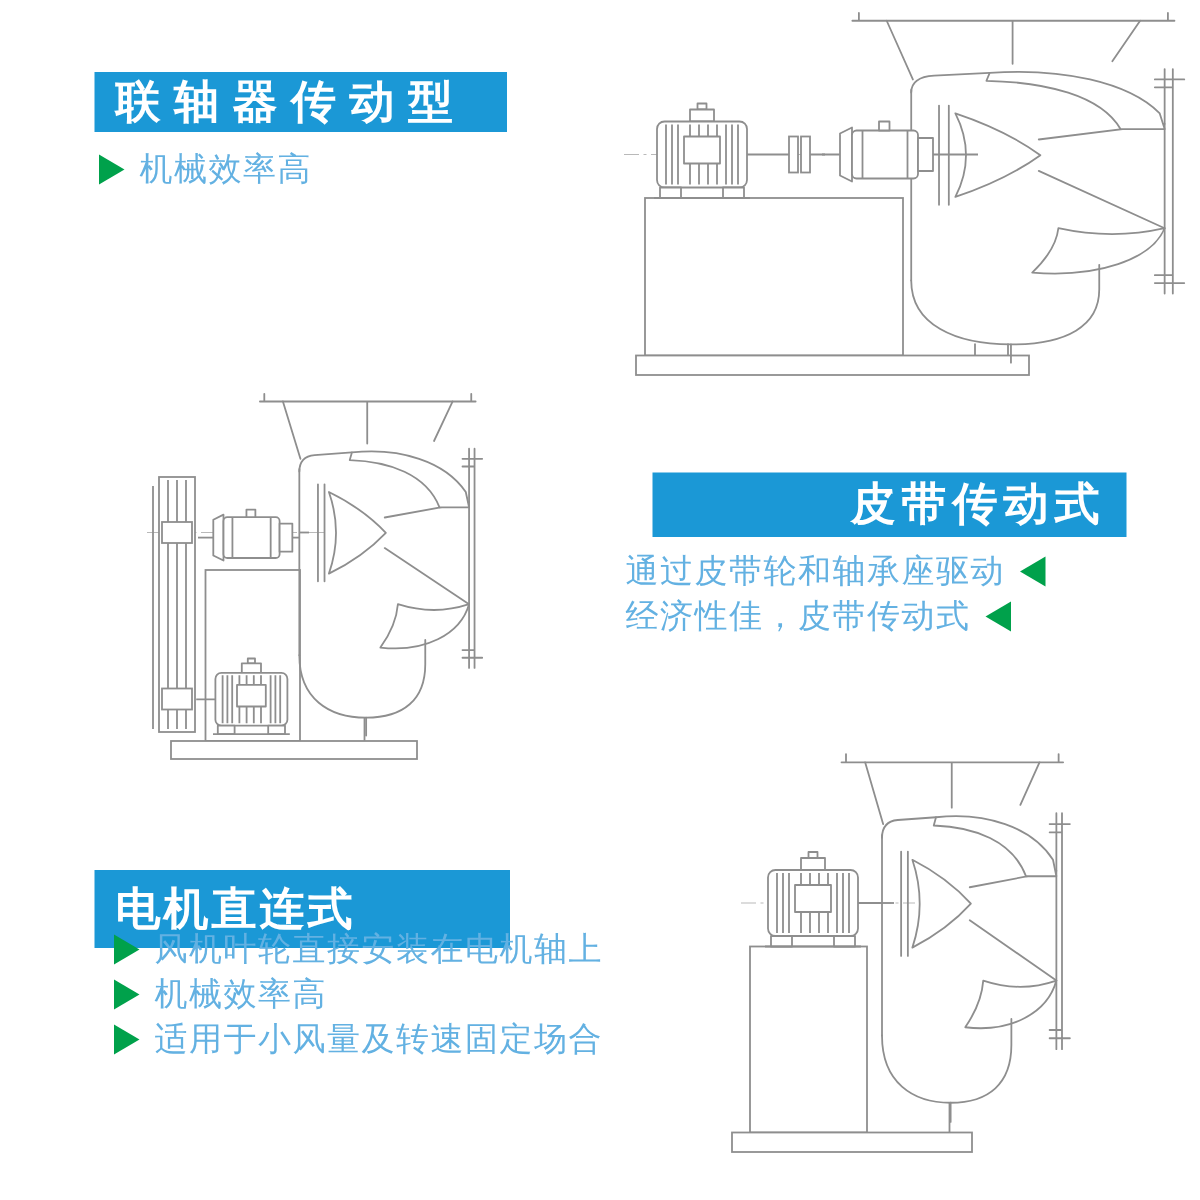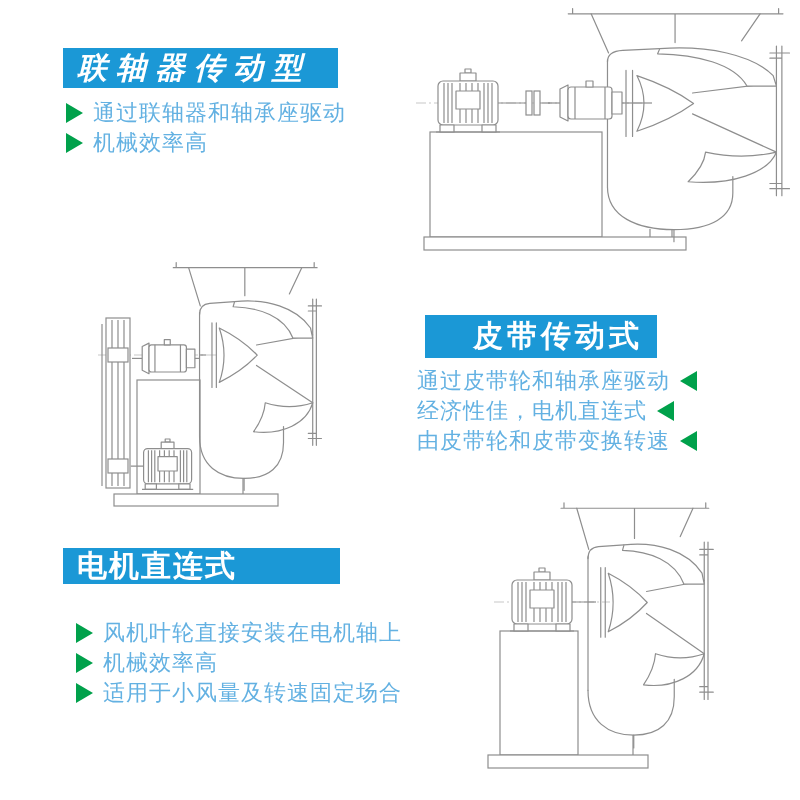--- a/index.html
+++ b/index.html
@@ -7,23 +7,23 @@
     width:800px;height:800px;background:#ffffff;position:relative;overflow:hidden;
     font-family:"Liberation Sans","DejaVu Sans",sans-serif;
   }
   .banner{
     position:absolute;background:#1b98d6;color:#ffffff;
     font-weight:bold;font-size:30px;display:flex;align-items:center;
     box-sizing:border-box;
   }
   .banner.left-align{justify-content:flex-start;padding-left:14px;}
   .banner.right-align{justify-content:flex-end;padding-right:14px;}
-  #banner-1{left:63px;top:48px;width:275px;height:40px;letter-spacing:9px;font-style:italic;}
-  #banner-2{left:425px;top:315px;width:232px;height:43px;letter-spacing:4px;}
-  #banner-3{left:63px;top:548px;width:277px;height:36px;letter-spacing:2px;}
+  #banner-1{left:63px;top:48px;width:275px;height:40px;letter-spacing:9px;}
+  #banner-2{left:435px;top:315px;width:316px;height:43px;letter-spacing:4px;}
+  #banner-3{left:63px;top:580px;width:277px;height:52px;letter-spacing:2px;}
   .bullets{position:absolute;display:flex;flex-direction:column;}
   #bullets-1{left:66px;top:98px;}
   #bullets-2{right:103px;top:366px;align-items:flex-start;}
   #bullets-3{left:76px;top:618px;}
   .bullet-row{
     height:30px;display:flex;align-items:center;
     font-size:22px;color:#63b1e2;letter-spacing:1px;white-space:nowrap;
   }
   .tri{width:0;height:0;border-top:10px solid transparent;border-bottom:10px solid transparent;flex:none;}
   .tri-right{border-left:17px solid #00a14b;margin-right:10px;}
@@ -73,24 +73,20 @@
     </g>
   </defs>
 </svg>
 
 <div class="banner left-align" id="banner-1">
   <span>联轴器传动型</span>
 </div>
 <div class="bullets" id="bullets-1">
   <div class="bullet-row">
     <span class="tri tri-right"></span>
-    <span>通过联轴器和轴承座驱动</span>
-  </div>
-  <div class="bullet-row">
-    <span class="tri tri-right"></span>
     <span>机械效率高</span>
   </div>
 </div>
 
 <svg class="drawing" id="drawing-coupling" width="395" height="248" viewBox="0 0 395 248">
   <g fill="none" stroke="#b9b9b9" stroke-width="0.8">
     <path d="M16 95 H262" stroke-dasharray="10 3 2 3"></path>
   </g>
   <g fill="none" stroke="#8e8e8e" stroke-width="1.2">
     <rect x="30" y="124" width="172" height="105" fill="#fff"></rect>
@@ -134,25 +130,21 @@
 
 <div class="banner right-align" id="banner-2">
   <span>皮带传动式</span>
 </div>
 <div class="bullets" id="bullets-2">
   <div class="bullet-row">
     <span>通过皮带轮和轴承座驱动</span>
     <span class="tri tri-left"></span>
   </div>
   <div class="bullet-row">
-    <span>经济性佳，电机直连式</span>
-    <span class="tri tri-left"></span>
-  </div>
-  <div class="bullet-row">
-    <span>由皮带轮和皮带变换转速</span>
+    <span>经济性佳，皮带传动式</span>
     <span class="tri tri-left"></span>
   </div>
 </div>
 
 <div class="banner left-align" id="banner-3">
   <span>电机直连式</span>
 </div>
 <div class="bullets" id="bullets-3">
   <div class="bullet-row">
     <span class="tri tri-right"></span>

